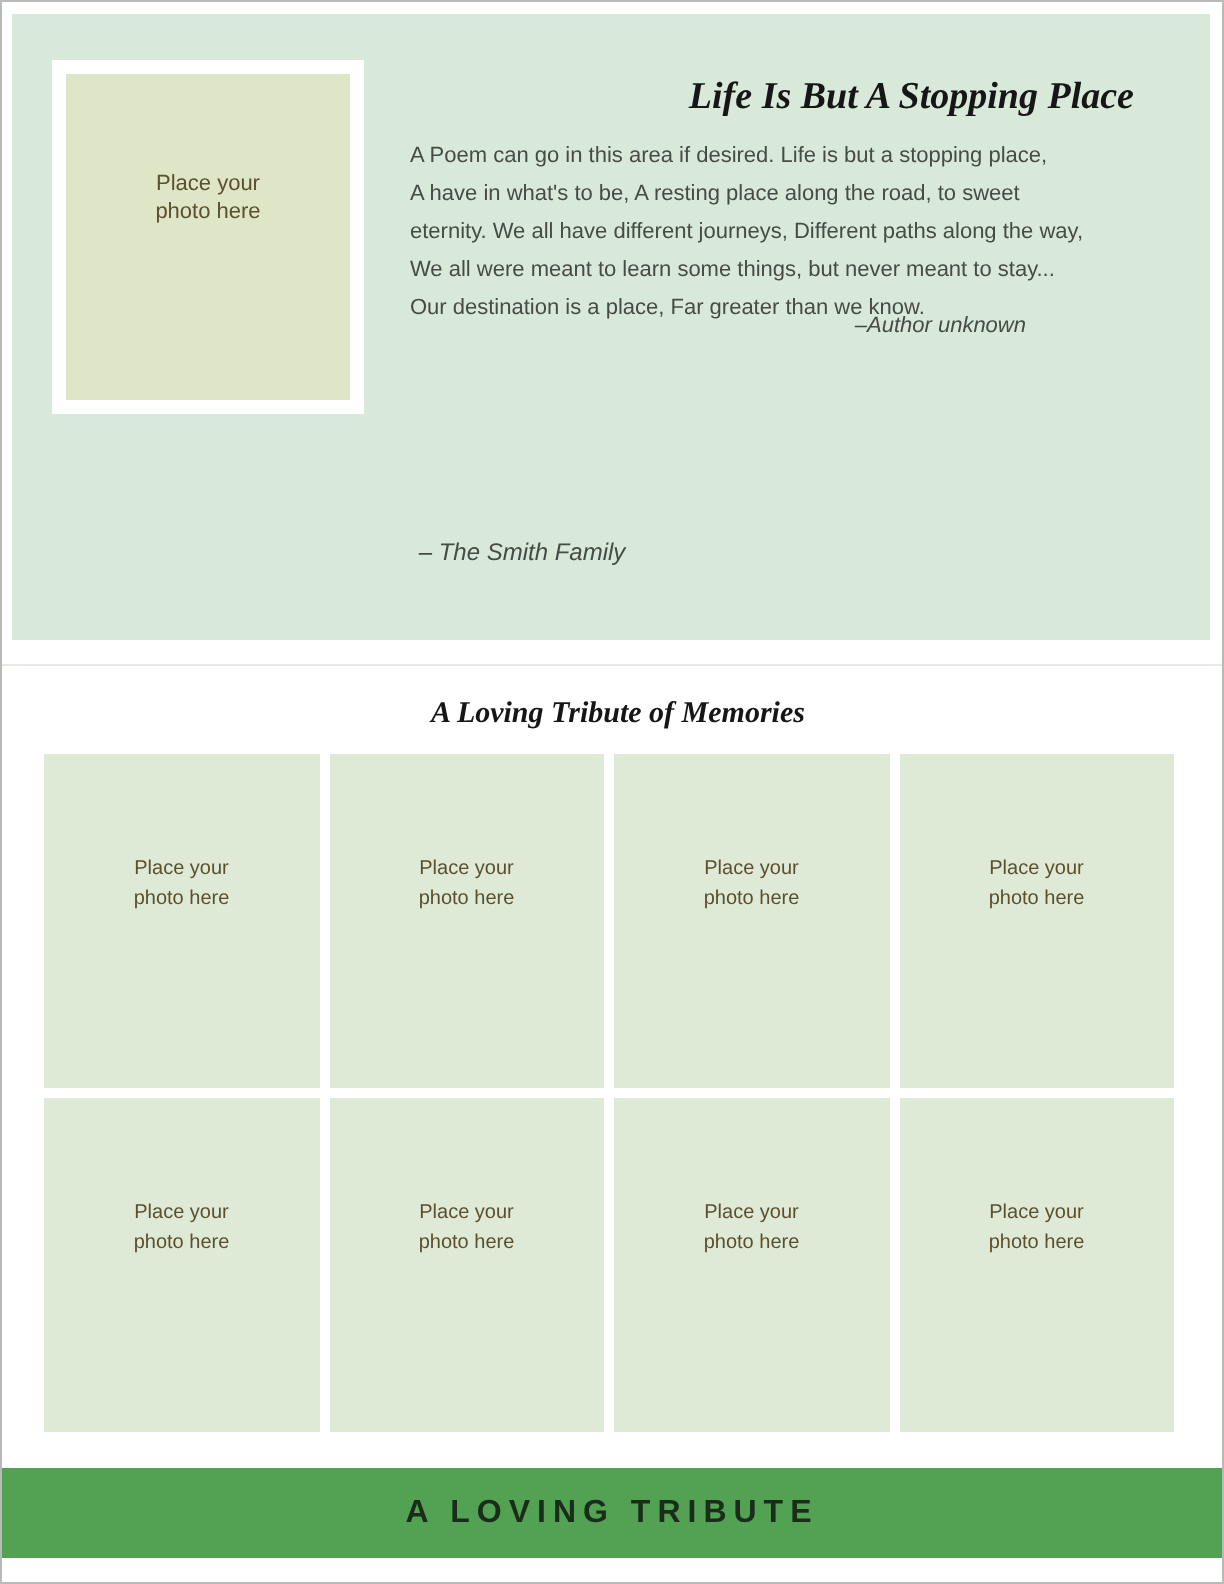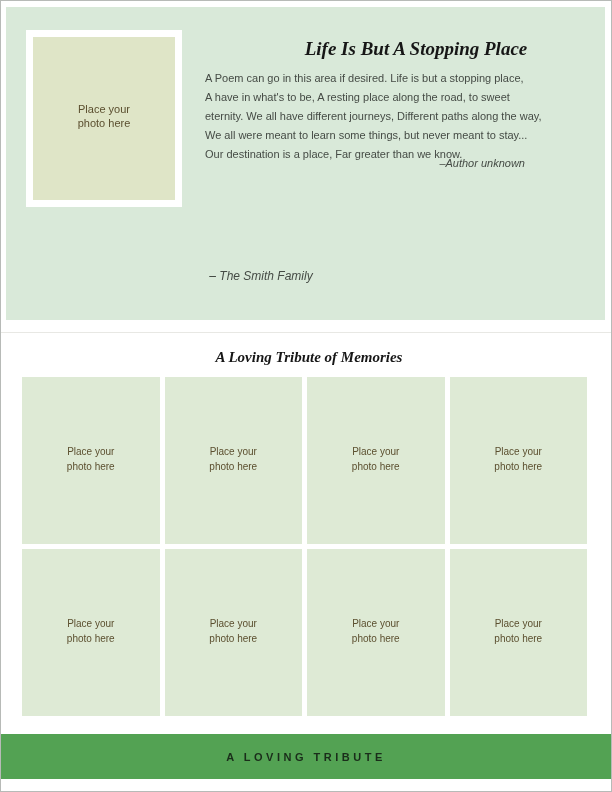--- a/index.html
+++ b/index.html
@@ -33,45 +33,44 @@
     width: 100%; height: 100%;
     background: #dfe5c7;
     box-sizing: border-box;
     padding-top: 48px;
     text-align: center;
   }
   .photo-label {
     font-size: 11px;
     line-height: 14px;
     color: #5b4f2f;
-    margin-top: 17px;
   }
   .poem-title {
     position: absolute;
     left: 259px; top: 31px;
     width: 302px;
     margin: 0;
-    text-align: center;
+    text-align: right;
     font-family: "Liberation Serif", serif;
     font-style: italic;
     font-weight: bold;
     font-size: 19px;
     color: #161616;
   }
   .poem {
     position: absolute;
     left: 199px; top: 62px;
     width: 366px;
     font-size: 11px;
     line-height: 19px;
     color: #454b45;
   }
   .attribution {
     position: absolute;
-    right: 80px; top: 150px;
+    right: 92px; top: 150px;
     font-size: 11px;
     font-style: italic;
     color: #454b45;
   }
   .gratitude {
     position: absolute;
     left: 30px; top: 218px;
     width: 539px;
     text-align: center;
     font-size: 11px;
@@ -131,21 +130,21 @@
   .footer-bar {
     position: absolute;
     left: 0; right: 0; top: 733px;
     height: 45px;
     background: #53a253;
     display: flex;
     align-items: center;
     justify-content: center;
   }
   .footer-label {
-    font-size: 11px;
+    font-size: 16px;
     font-weight: bold;
     letter-spacing: 3.5px;
     color: #1a2d1a;
   }
 </style>
 </head>
 <body>
 
 <div class="page">
 

